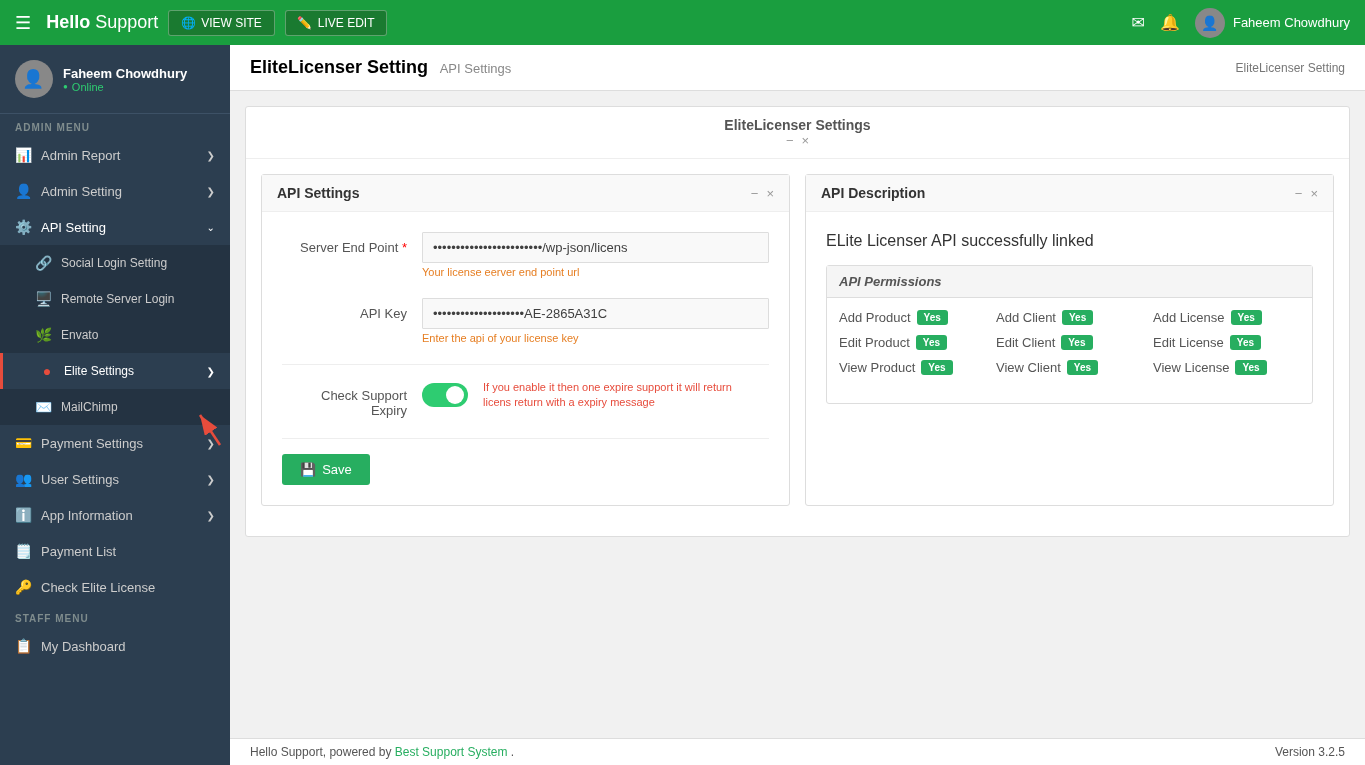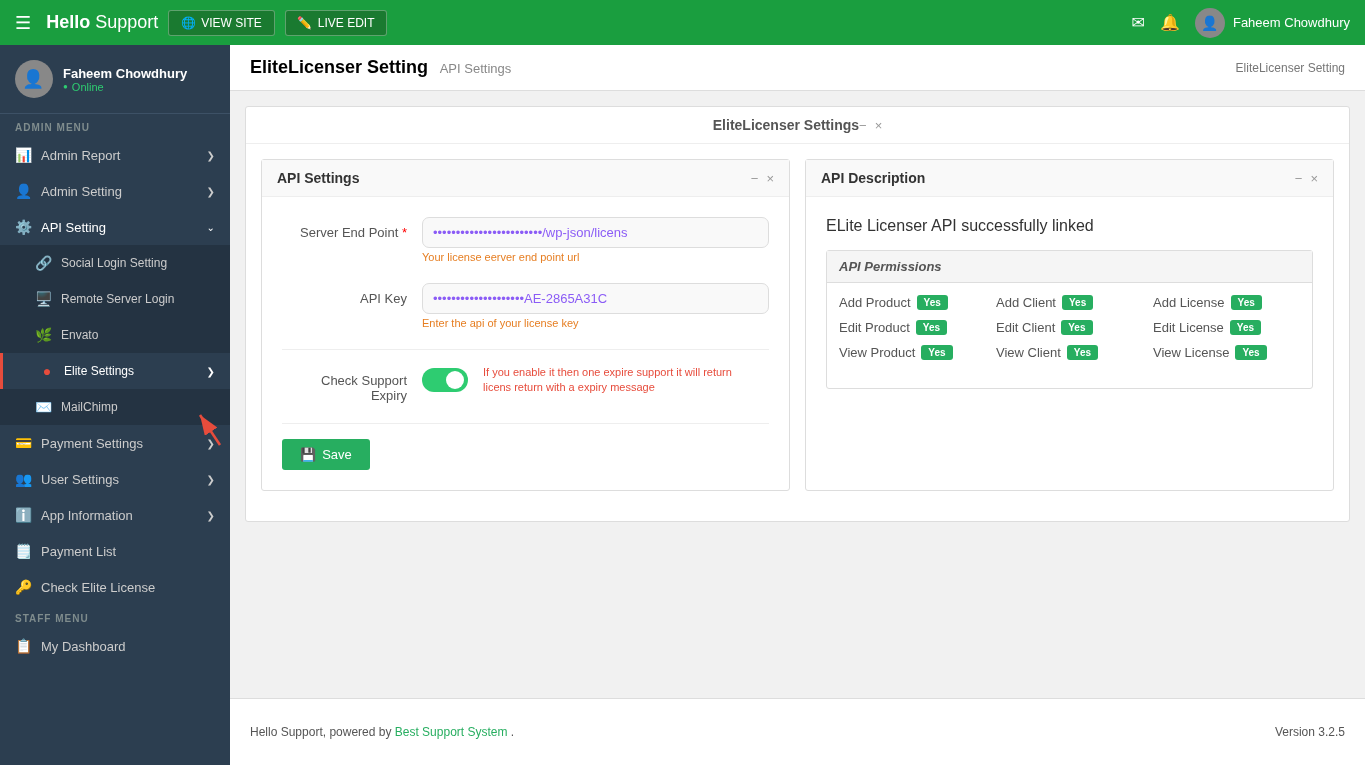--- a/index.html
+++ b/index.html
@@ -49,21 +49,21 @@
 
     .panels-row { display: flex; gap: 15px; }
     .panel-left { flex: 1; }
     .panel-right { flex: 1; }
 
     
     .form-group { display: flex; align-items: flex-start; margin-bottom: 20px; }
     .form-label { width: 140px; font-size: 13px; color: #555; padding-top: 8px; text-align: right; padding-right: 15px; flex-shrink: 0; }
     .form-label .required { color: red; }
     .form-control { flex: 1; }
-    .form-input { width: 100%; border: 1px solid #ddd; border-radius: 7px; padding: 7px 10px; font-size: 13px; color: #8b5cf6; background: #f9f9f9; }
+    .form-input { width: 100%; border: 1px solid #ddd; border-radius: 1px; padding: 7px 10px; font-size: 13px; color: #404040; background: #f9f9f9; }
     .form-hint { font-size: 11px; color: #e67e22; margin-top: 3px; }
 
     
     .toggle-group { display: flex; align-items: center; gap: 15px; }
     .toggle { position: relative; width: 46px; height: 24px; }
     .toggle input { opacity: 0; width: 0; height: 0; }
     .toggle-slider { position: absolute; cursor: pointer; top: 0; left: 0; right: 0; bottom: 0; background: #2ecc71; border-radius: 34px; }
     .toggle-slider::before { position: absolute; content: ""; height: 18px; width: 18px; left: 24px; bottom: 3px; background: white; border-radius: 50%; }
     .toggle-hint { font-size: 11px; color: #e74c3c; max-width: 260px; line-height: 1.4; }
 
@@ -76,25 +76,25 @@
     .permissions-header { background: #f5f5f5; padding: 8px 12px; font-size: 13px; font-weight: 600; color: #555; border-bottom: 1px solid #ddd; font-style: italic; }
     .permissions-body { padding: 12px; }
     .permissions-row { display: flex; align-items: center; gap: 10px; margin-bottom: 10px; }
     .permissions-row:last-child { margin-bottom: 16px; }
     .perm-item { display: flex; align-items: center; gap: 6px; flex: 1; }
     .perm-label { font-size: 13px; color: #555; }
     .perm-yes { background: #27ae60; color: white; font-size: 10px; padding: 2px 7px; border-radius: 3px; font-weight: bold; }
 
     
     .outer-panel { background: white; border: 1px solid #ddd; border-radius: 3px; margin-bottom: 15px; }
-    .outer-panel-header { display: flex; align-items: center; justify-content: center; padding: 10px 33px; border-bottom: 1px solid #eee; }
+    .outer-panel-header { display: flex; align-items: center; justify-content: flex-start; padding: 10px 33px; border-bottom: 1px solid #eee; flex-direction: column; }
     .outer-panel-title { font-size: 14px; font-weight: 600; color: #555; }
 
     
-    .footer { background: white; border-top: 1px solid #ddd; padding: 26px 20px; display: flex; justify-content: space-between; align-items: center; font-size: 12px; color: #555; flex-shrink: 0; }
+    .footer { background: white; border-top: 1px solid #ddd; padding: 6px 20px; display: flex; justify-content: space-between; align-items: center; font-size: 12px; color: #555; flex-shrink: 0; }
     .footer-link { color: #27ae60; text-decoration: none; }
 
     
     .sidebar-elite-active { background: #2c3e50 !important; color: white !important; border-left: 3px solid #e74c3c; }
   </style>
 </head>
 <body>
 
 <div class="topbar">
   <span class="hamburger">☰</span>

